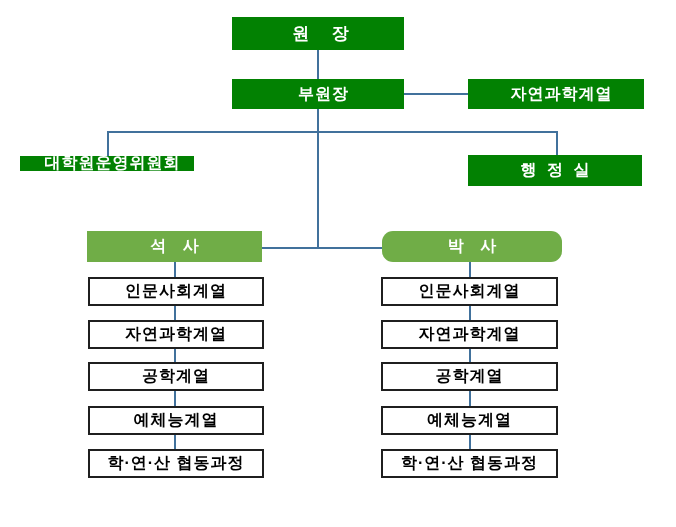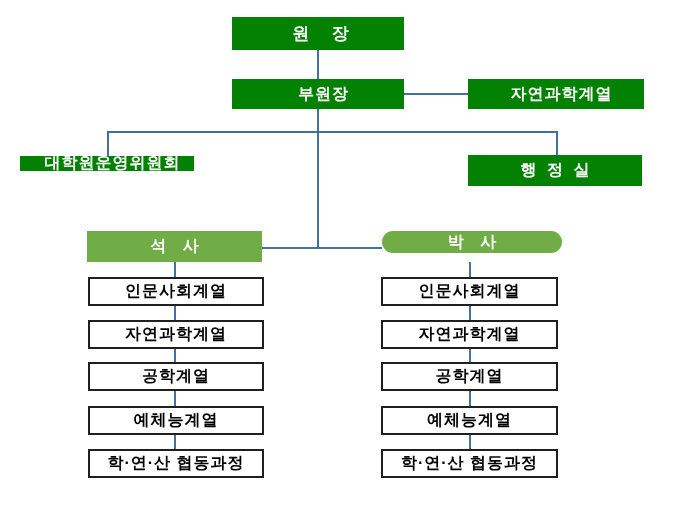--- a/index.html
+++ b/index.html
@@ -68,21 +68,21 @@
   <div class="gbox light ls-mid" style="left:87px;top:231px;width:175px;height:31px;">석 사</div>
 
   <div class="gbox ls-sm" style="left:468px;top:155px;width:174px;height:31px;">행 정 실</div>
 
   <div class="wbox" style="left:88px;top:277px;width:176px;height:29px;">인문사회계열</div>
   <div class="wbox" style="left:88px;top:320px;width:176px;height:29px;">자연과학계열</div>
   <div class="wbox" style="left:88px;top:362px;width:176px;height:29px;">공학계열</div>
   <div class="wbox" style="left:88px;top:406px;width:176px;height:29px;">예체능계열</div>
   <div class="wbox" style="left:88px;top:449px;width:176px;height:29px;">학·연·산 협동과정</div>
 
-  <div class="gbox light ls-mid" style="left:382px;top:231px;width:180px;height:22px;border-radius:11px;">박 사</div>
+  <div class="gbox light ls-mid" style="left:382px;top:231px;width:180px;height:31px;border-radius:11px;">박 사</div>
 
   <div class="wbox" style="left:381px;top:277px;width:177px;height:29px;">인문사회계열</div>
   <div class="wbox" style="left:381px;top:320px;width:177px;height:29px;">자연과학계열</div>
   <div class="wbox" style="left:381px;top:362px;width:177px;height:29px;">공학계열</div>
   <div class="wbox" style="left:381px;top:406px;width:177px;height:29px;">예체능계열</div>
   <div class="wbox" style="left:381px;top:449px;width:177px;height:29px;">학·연·산 협동과정</div>
 
 </div>
 
 </body></html>

